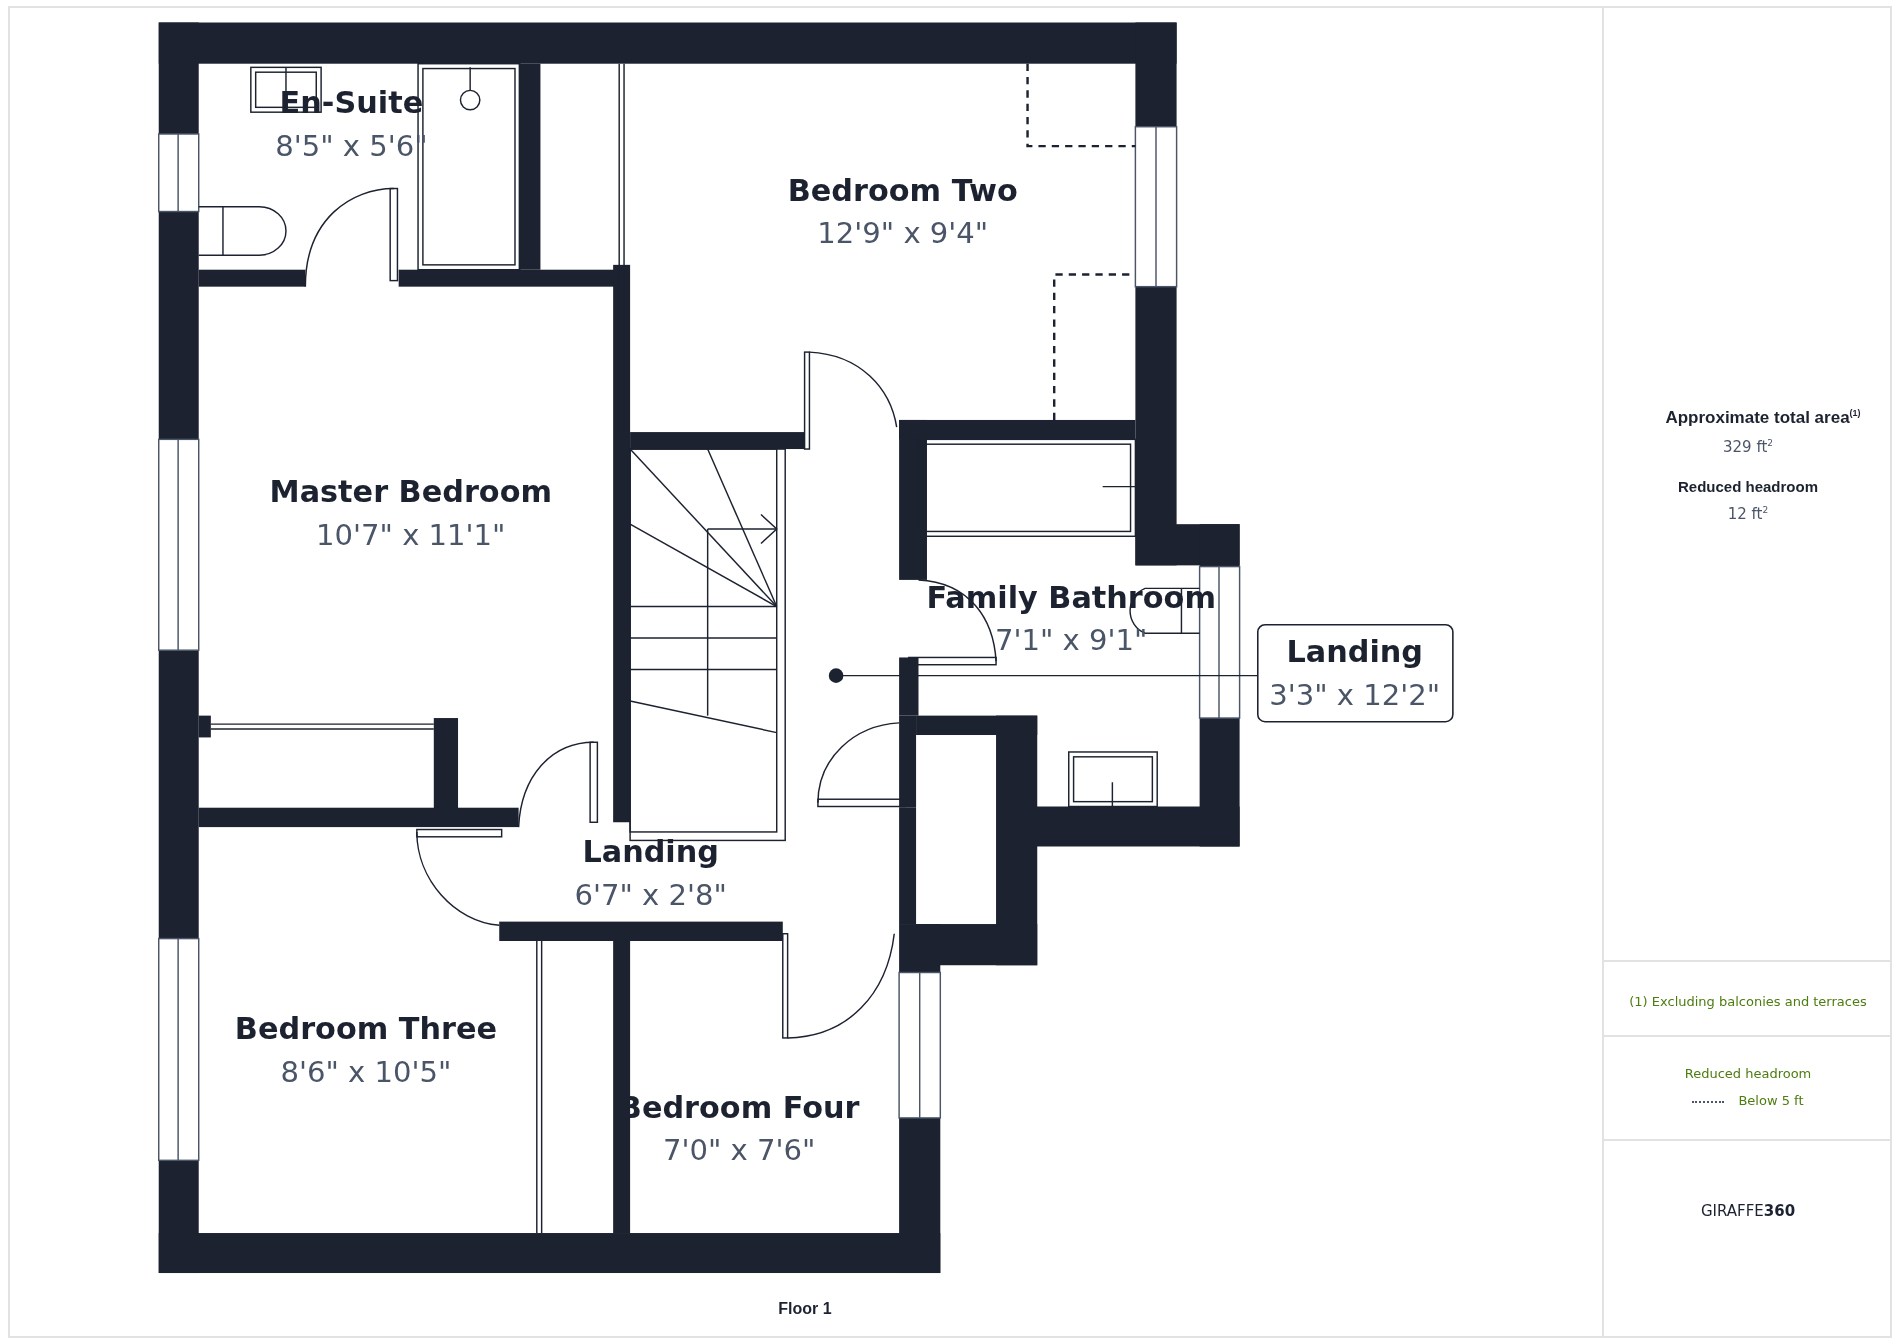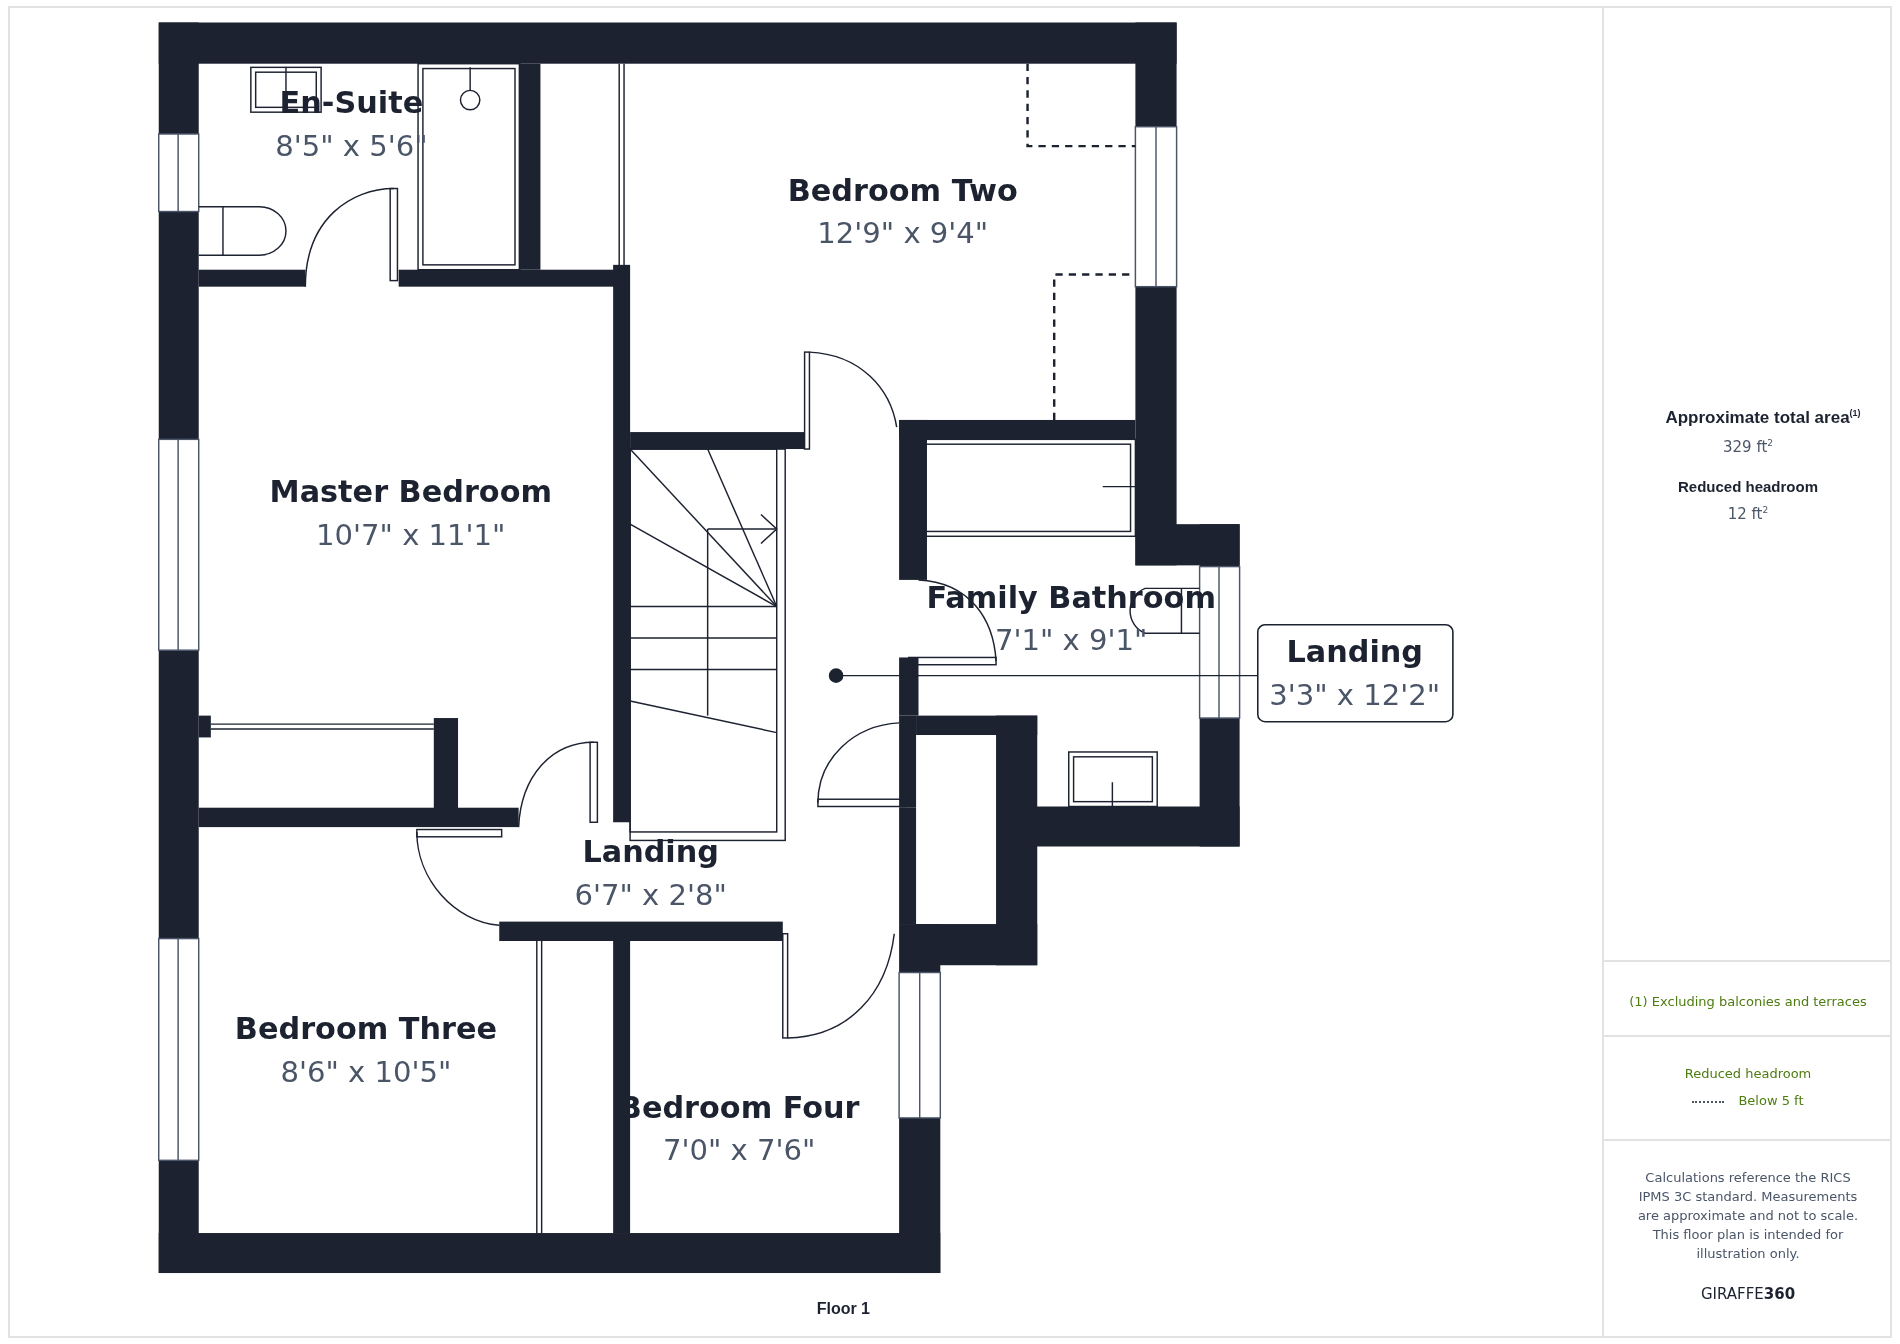--- a/index.html
+++ b/index.html
@@ -12,23 +12,23 @@
   .panel-section { position:absolute; left:0; right:0; text-align:center; color:#1c2230; }
   .area-title { font-weight:bold; font-size:17px; color:#1c2230;padding-left:30px; }
   .area-title sup { font-size:9px; }
   .area-value { font-size:15px; color:#4a5568; margin-top:10px; font-family:"DejaVu Sans", sans-serif; }
   .area-value sup { font-size:9px; }
   .rh-title { font-weight:bold; font-size:15px; color:#1c2230; margin-top:22px; }
   .divider { position:absolute; left:0; right:0; height:2px; background:#e2e2e2; }
   .note { font-size:13px; color:#4d7c0f; font-family:"DejaVu Sans", sans-serif; }
   .legend-line { display:inline-block; width:32px; border-top:2px dotted #4a5568; vertical-align:middle; margin-right:14px; }
   .disclaimer { font-size:13px; line-height:19px; color:#4a5568; font-family:"DejaVu Sans", sans-serif; padding:0 28px; }
-  .brand { font-size:15px; color:#1c2230; margin-top:22px; font-family:"DejaVu Sans", sans-serif; }
+  .brand { font-size:15px; color:#1c2230; margin-top:34px; font-family:"DejaVu Sans", sans-serif; }
   .brand b { font-weight:bold; }
-  .floor-label { position:absolute; left:740px; top:1300px; width:130px; text-align:right; font-weight:bold; font-size:16px; color:#1c2230; }
+  .floor-label { position:absolute; left:740px; top:1300px; width:130px; text-align:center; font-weight:bold; font-size:16px; color:#1c2230; }
 </style>
 </head>
 <body>
 
 <div class="frame"></div>
 
 <svg class="plan-svg" viewBox="0 0 1568 1108" xmlns="http://www.w3.org/2000/svg">
   <g fill="#1c2230" stroke="none">
 
     <rect x="131" y="18" width="840" height="34"></rect>
@@ -209,16 +209,15 @@
 
   <div class="divider" style="top:954px;"></div>
   <div class="panel-section note" style="top:988px;">(1) Excluding balconies and terraces</div>
   <div class="divider" style="top:1029px;"></div>
   <div class="panel-section" style="top:1060px;">
     <div class="note">Reduced headroom</div>
     <div class="note" style="margin-top:12px;"><span class="legend-line"></span><span>Below 5 ft</span></div>
   </div>
   <div class="divider" style="top:1133px;"></div>
   <div class="panel-section" style="top:1162px;">
-    <div class="disclaimer">Calculations reference the RICS IPMS 3C standard. Measurements are approximate and not to scale. This floor plan is intended for illustration only.</div>
     <div class="brand"><span>GIRAFFE</span><b>360</b></div>
   </div>
 </div>
 
 </body></html>

